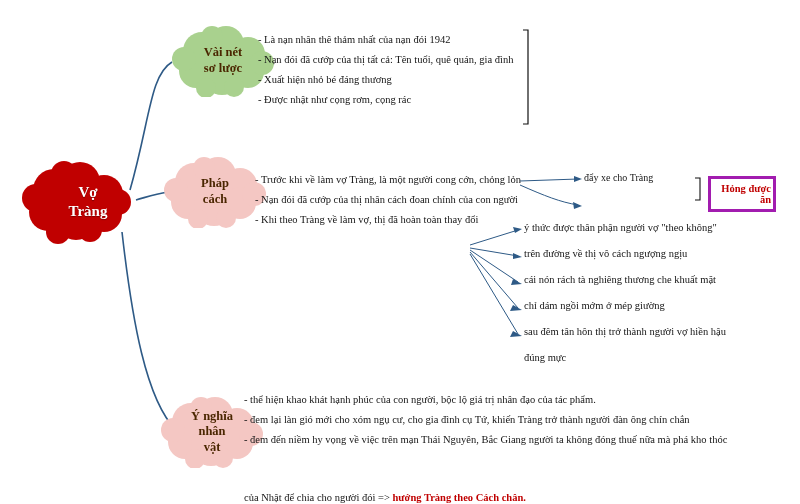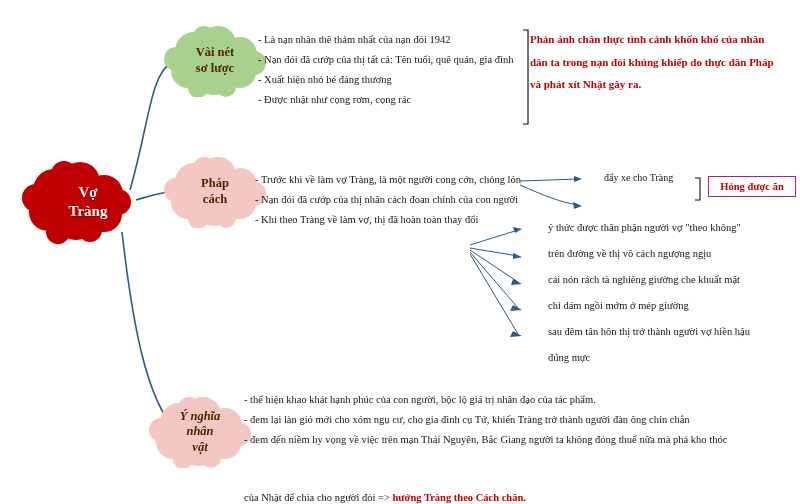--- a/index.html
+++ b/index.html
@@ -50,23 +50,23 @@
     text-shadow: 0 1px 1px rgba(0,0,0,.35);
     margin-left: 20px;
   }
   
   .branch {
     width: 110px;
     height: 72px;
     color: #5b2d00;
     font-size: 12.5px;
   }
-  #node-b1 { left: 160px; top: 25px; }
+  #node-b1 { left: 168px; top: 25px; }
   #node-b2 { left: 160px; top: 156px; }
-  #node-b3 { left: 145px; top: 396px; font-style: italic; }
+  #node-b3 { left: 157px; top: 396px; }
   .branch .cloud-label {
     position: relative;
     z-index: 2;
     color: #4a2600;
   }
   
   .txt {
     position: absolute;
     font-size: 10.5px;
     color: #141414;
@@ -76,41 +76,40 @@
   .txt.small { font-size: 10px; line-height: 1.85; }
   #sec1-lines { left: 258px; top: 30px; width: 280px; }
   #sec1-note {
     left: 530px; top: 28px; width: 250px;
     color: #c00000;
     font-weight: bold;
     font-size: 11px;
     line-height: 2.05;
   }
   #sec2-lines { left: 255px; top: 170px; width: 300px; }
-  #sec2-sub1 { left: 584px; top: 169px; width: 120px; margin-left: 20px; }
+  #sec2-sub1 { left: 584px; top: 169px; width: 120px; }
   #sec2-sub2 { left: 584px; top: 194px; width: 130px; }
   #sec2-box {
     position: absolute;
     left: 708px; top: 176px;
-    width: 88px;
+    width: 68px;
     padding: 4px 2px;
-    border: 1px solid #a21caf;
+    border: 3px solid #a21caf;
     color: #c00000;
     font-weight: bold;
     font-size: 10.5px;
-    text-align: center;
+    text-align: right;
     background: #ffffff;
     box-sizing: border-box;
   }
   .sub-line {
     position: absolute;
     font-size: 10.5px;
     color: #141414;
     white-space: nowrap;
-    margin-left: 24px;
   }
   #s3-1 { left: 524px; top: 222px; }
   #s3-2 { left: 524px; top: 248px; }
   #s3-3 { left: 524px; top: 274px; }
   #s3-4 { left: 524px; top: 300px; }
   #s3-5 { left: 524px; top: 326px; }
   #s3-6 { left: 524px; top: 352px; }
   #sec3-lines { left: 244px; top: 390px; width: 520px; }
   #sec3-tail {
     left: 244px; top: 468px; width: 520px;
@@ -228,31 +227,30 @@
     </svg>
     <span class="cloud-label node-text">Ý nghĩa
 nhân
 vật</span>
   </div>
 
   <div class="txt" id="sec1-lines">- Là nạn nhân thê thảm nhất của nạn đói 1942
 - Nạn đói đã cướp của thị tất cả: Tên tuổi, quê quán, gia đình
 - Xuất hiện nhỏ bé đáng thương
 - Được nhật như cọng rơm, cọng rác</div>
-  <div class="txt" id="sec1-note">Phản ánh chân thực tình cảnh khốn khổ của nhân dân ta trong nạn đói khủng khiếp do thực dân Pháp và phát xít Nhật gây ra.</div>
 
   <div class="txt" id="sec2-lines">- Trước khi về làm vợ Tràng, là một người cong cớn, chỏng lỏn
 - Nạn đói đã cướp của thị nhân cách đoan chính của con người
 - Khi theo Tràng về làm vợ, thị đã hoàn toàn thay đổi</div>
   <div class="txt small" id="sec2-sub1">đẩy xe cho Tràng</div>
   <div id="sec2-box">Hỏng được ăn</div>
 
   <div class="sub-line" id="s3-1">ý thức được thân phận người vợ "theo không"</div>
   <div class="sub-line" id="s3-2">trên đường về thị vô cách ngượng ngịu</div>
-  <div class="sub-line" id="s3-3">cái nón rách tà nghiêng giường che khuất mặt</div>
+  <div class="sub-line" id="s3-3">cái nón rách tà nghiêng thương che khuất mặt</div>
   <div class="sub-line" id="s3-4">chỉ dám ngồi mớm ở mép giường</div>
   <div class="sub-line" id="s3-5">sau đêm tân hôn thị trở thành người vợ hiền hậu</div>
   <div class="sub-line" id="s3-6">đúng mực</div>
 
   <div class="txt" id="sec3-lines">- thể hiện khao khát hạnh phúc của con người, bộc lộ giá trị nhân đạo của tác phẩm.
 - đem lại làn gió mới cho xóm ngụ cư, cho gia đình cụ Tứ, khiến Tràng trở thành người đàn ông chín chắn
 - đem đến niềm hy vọng về việc trên mạn Thái Nguyên, Bắc Giang người ta không đóng thuế nữa mà phá kho thóc</div>
   <div class="txt" id="sec3-tail">
     <span>của Nhật để chia cho người đói =&gt; </span><span class="red-bold">hướng Tràng theo Cách chân.</span>
   </div>

